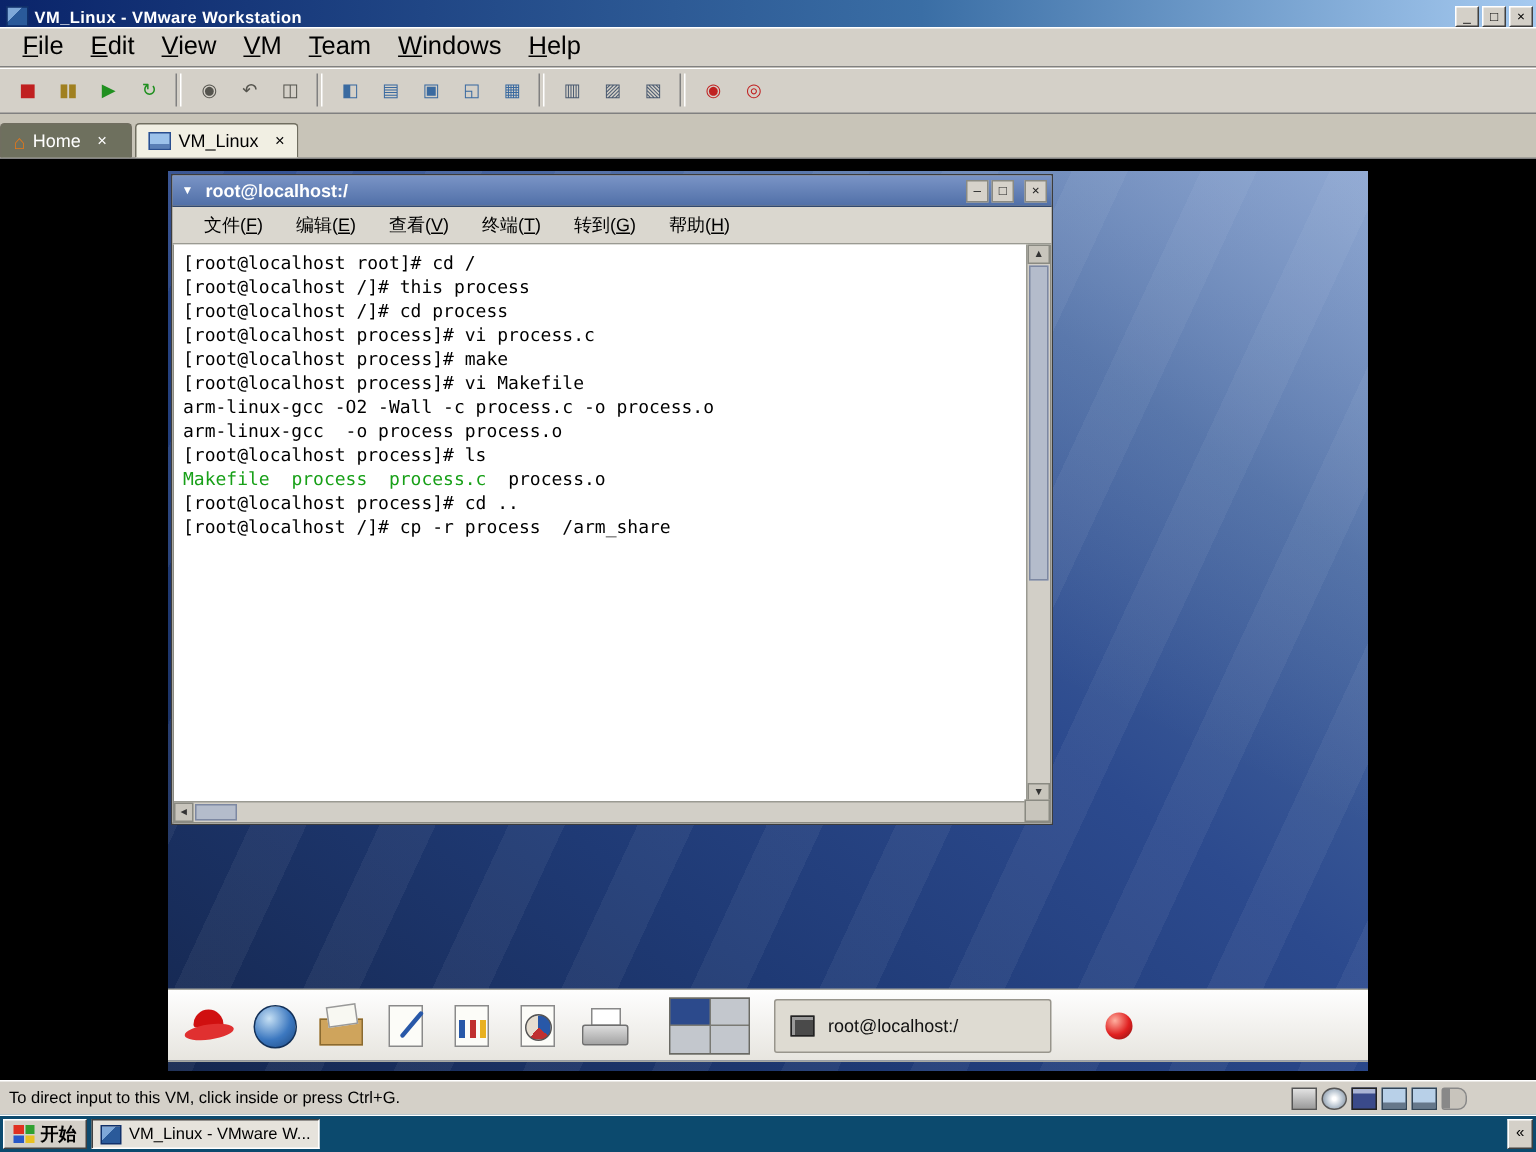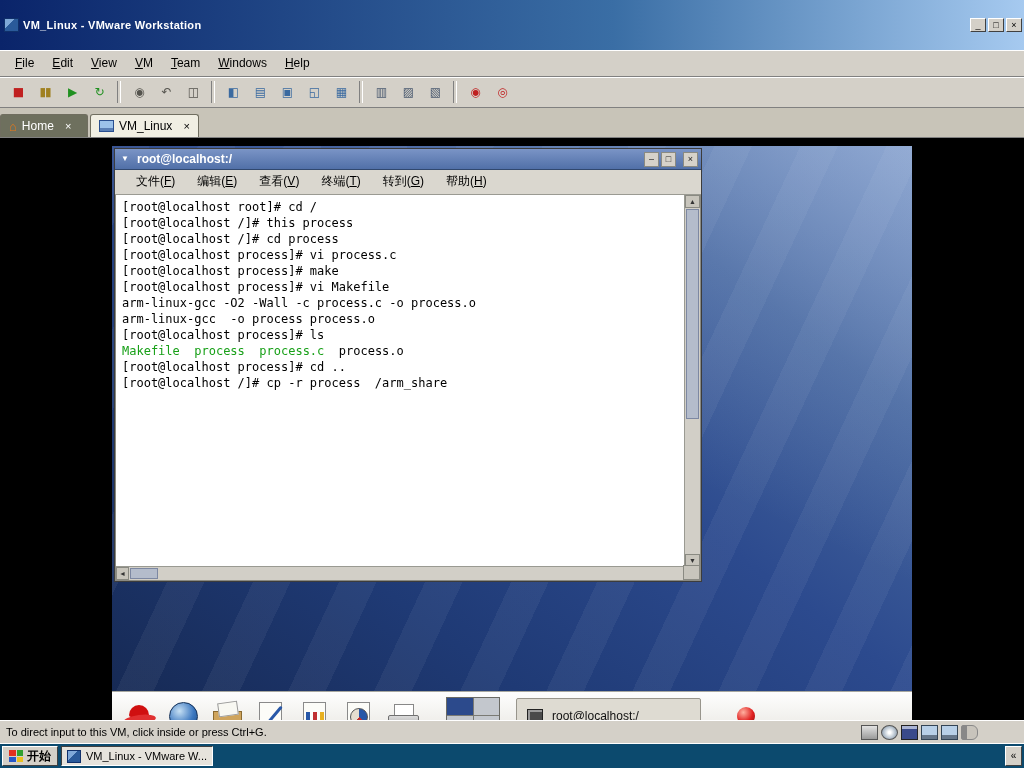--- a/index.html
+++ b/index.html
@@ -1,33 +1,33 @@
 <!DOCTYPE html>
 <html><head>
 <meta charset="utf-8">
 <style>
   html,body{margin:0;padding:0;}
   body{width:1024px;height:768px;overflow:hidden;background:#000;
        font-family:"Liberation Sans","DejaVu Sans",sans-serif;-webkit-user-select:none;user-select:none;}
   .app{width:1024px;height:768px;display:flex;flex-direction:column;background:#d4d0c8;}
 
   
-  .titlebar{height:18px;flex:none;display:flex;align-items:center;padding:16px 2px;
+  .titlebar{height:18px;flex:none;display:flex;align-items:flex-end;padding:0 2px;
             background:linear-gradient(to right,#0a246a,#3a6ea5 60%,#a6caf0);color:#fff;}
   .app-icon{width:13px;height:12px;margin:0 4px 0 2px;flex:none;
             background:linear-gradient(135deg,#7fa8d8 0 40%,#2a5a9a 40% 100%);border:1px solid #10306a;}
   .title-text{font-size:11px;font-weight:bold;white-space:nowrap;letter-spacing:.3px;}
   .win-controls{margin-left:auto;display:flex;gap:2px;}
   .winbtn{width:16px;height:14px;font-size:9px;line-height:11px;text-align:center;padding:0;
           background:#d4d0c8;color:#000;border:1px solid;border-color:#fff #404040 #404040 #fff;font-family:inherit;}
 
   
   .menubar{height:26px;flex:none;display:flex;align-items:center;background:#d4d0c8;padding-left:6px;
            border-bottom:1px solid #808080;box-shadow:inset 0 1px 0 #fff;}
-  .menu-item{font-size:12px;padding:3px 9px;color:#000;white-space:nowrap;}
+  .menu-item{font-size:17px;padding:3px 9px;color:#000;white-space:nowrap;}
 
   
   .toolbar{height:30px;flex:none;display:flex;align-items:center;background:#d4d0c8;padding:0 5px;gap:1px;
            border-bottom:1px solid #808080;box-shadow:inset 0 1px 0 #fff;}
   .tb-btn{width:26px;height:24px;padding:0;background:#d4d0c8;border:1px solid #d4d0c8;
           font-size:12px;line-height:22px;text-align:center;letter-spacing:-1px;font-family:"DejaVu Sans",sans-serif;}
   .tb-sep{width:2px;height:22px;margin:0 4px;border-left:1px solid #808080;border-right:1px solid #fff;}
 
   
   .tabbar{height:26px;flex:none;display:flex;align-items:flex-end;background:#c8c4b8;padding:3px 0 0 0;gap:2px;
@@ -52,21 +52,21 @@
   .term{position:absolute;left:2px;top:2px;width:586px;height:432px;background:#d8d5cd;
         border:1px solid #3c3c3c;display:flex;flex-direction:column;}
   .term-titlebar{height:20px;flex:none;display:flex;align-items:center;gap:5px;padding:0 3px;
         background:linear-gradient(#7a94c6,#5170a8);border-bottom:1px solid #31486e;}
   .term-chevron{width:14px;height:14px;color:#fff;font-size:8px;line-height:14px;text-align:center;}
   .term-title{color:#fff;font-size:12px;font-weight:bold;white-space:nowrap;}
   .term-controls{margin-left:auto;display:flex;gap:2px;align-items:center;}
   .term-ctl{width:15px;height:15px;padding:0;background:#d6d2ca;border:1px solid #8a8a82;
             color:#222;font-size:9px;line-height:13px;text-align:center;font-family:inherit;}
   .term-ctl-close{margin-left:5px;}
-  .term-menubar{height:24px;flex:none;display:flex;align-items:flex-start;background:#dad7cf;
+  .term-menubar{height:24px;flex:none;display:flex;align-items:center;background:#dad7cf;
             border-bottom:1px solid #9a9a92;padding:0 10px;}
   .term-menubar .menu-item{padding:3px 11px;font-size:12px;}
   .term-body{flex:1;position:relative;background:#fff;margin:0;border:1px solid #8a8a82;border-top:none;}
   .term-text{position:absolute;left:2px;top:2px;right:17px;bottom:15px;overflow:hidden;
              font-family:"DejaVu Sans Mono","Liberation Mono",monospace;font-size:12px;line-height:16px;
              color:#000;padding:2px 4px;}
   .tline{white-space:pre;}
   .term-vscroll{position:absolute;top:0;right:0;bottom:13px;width:15px;background:#d2cfc7;
                 border-left:1px solid #9a9a92;display:flex;flex-direction:column;}
   .vs-btn{flex:none;height:13px;background:#c8c5bc;border:1px solid #8a8a82;font-size:7px;

